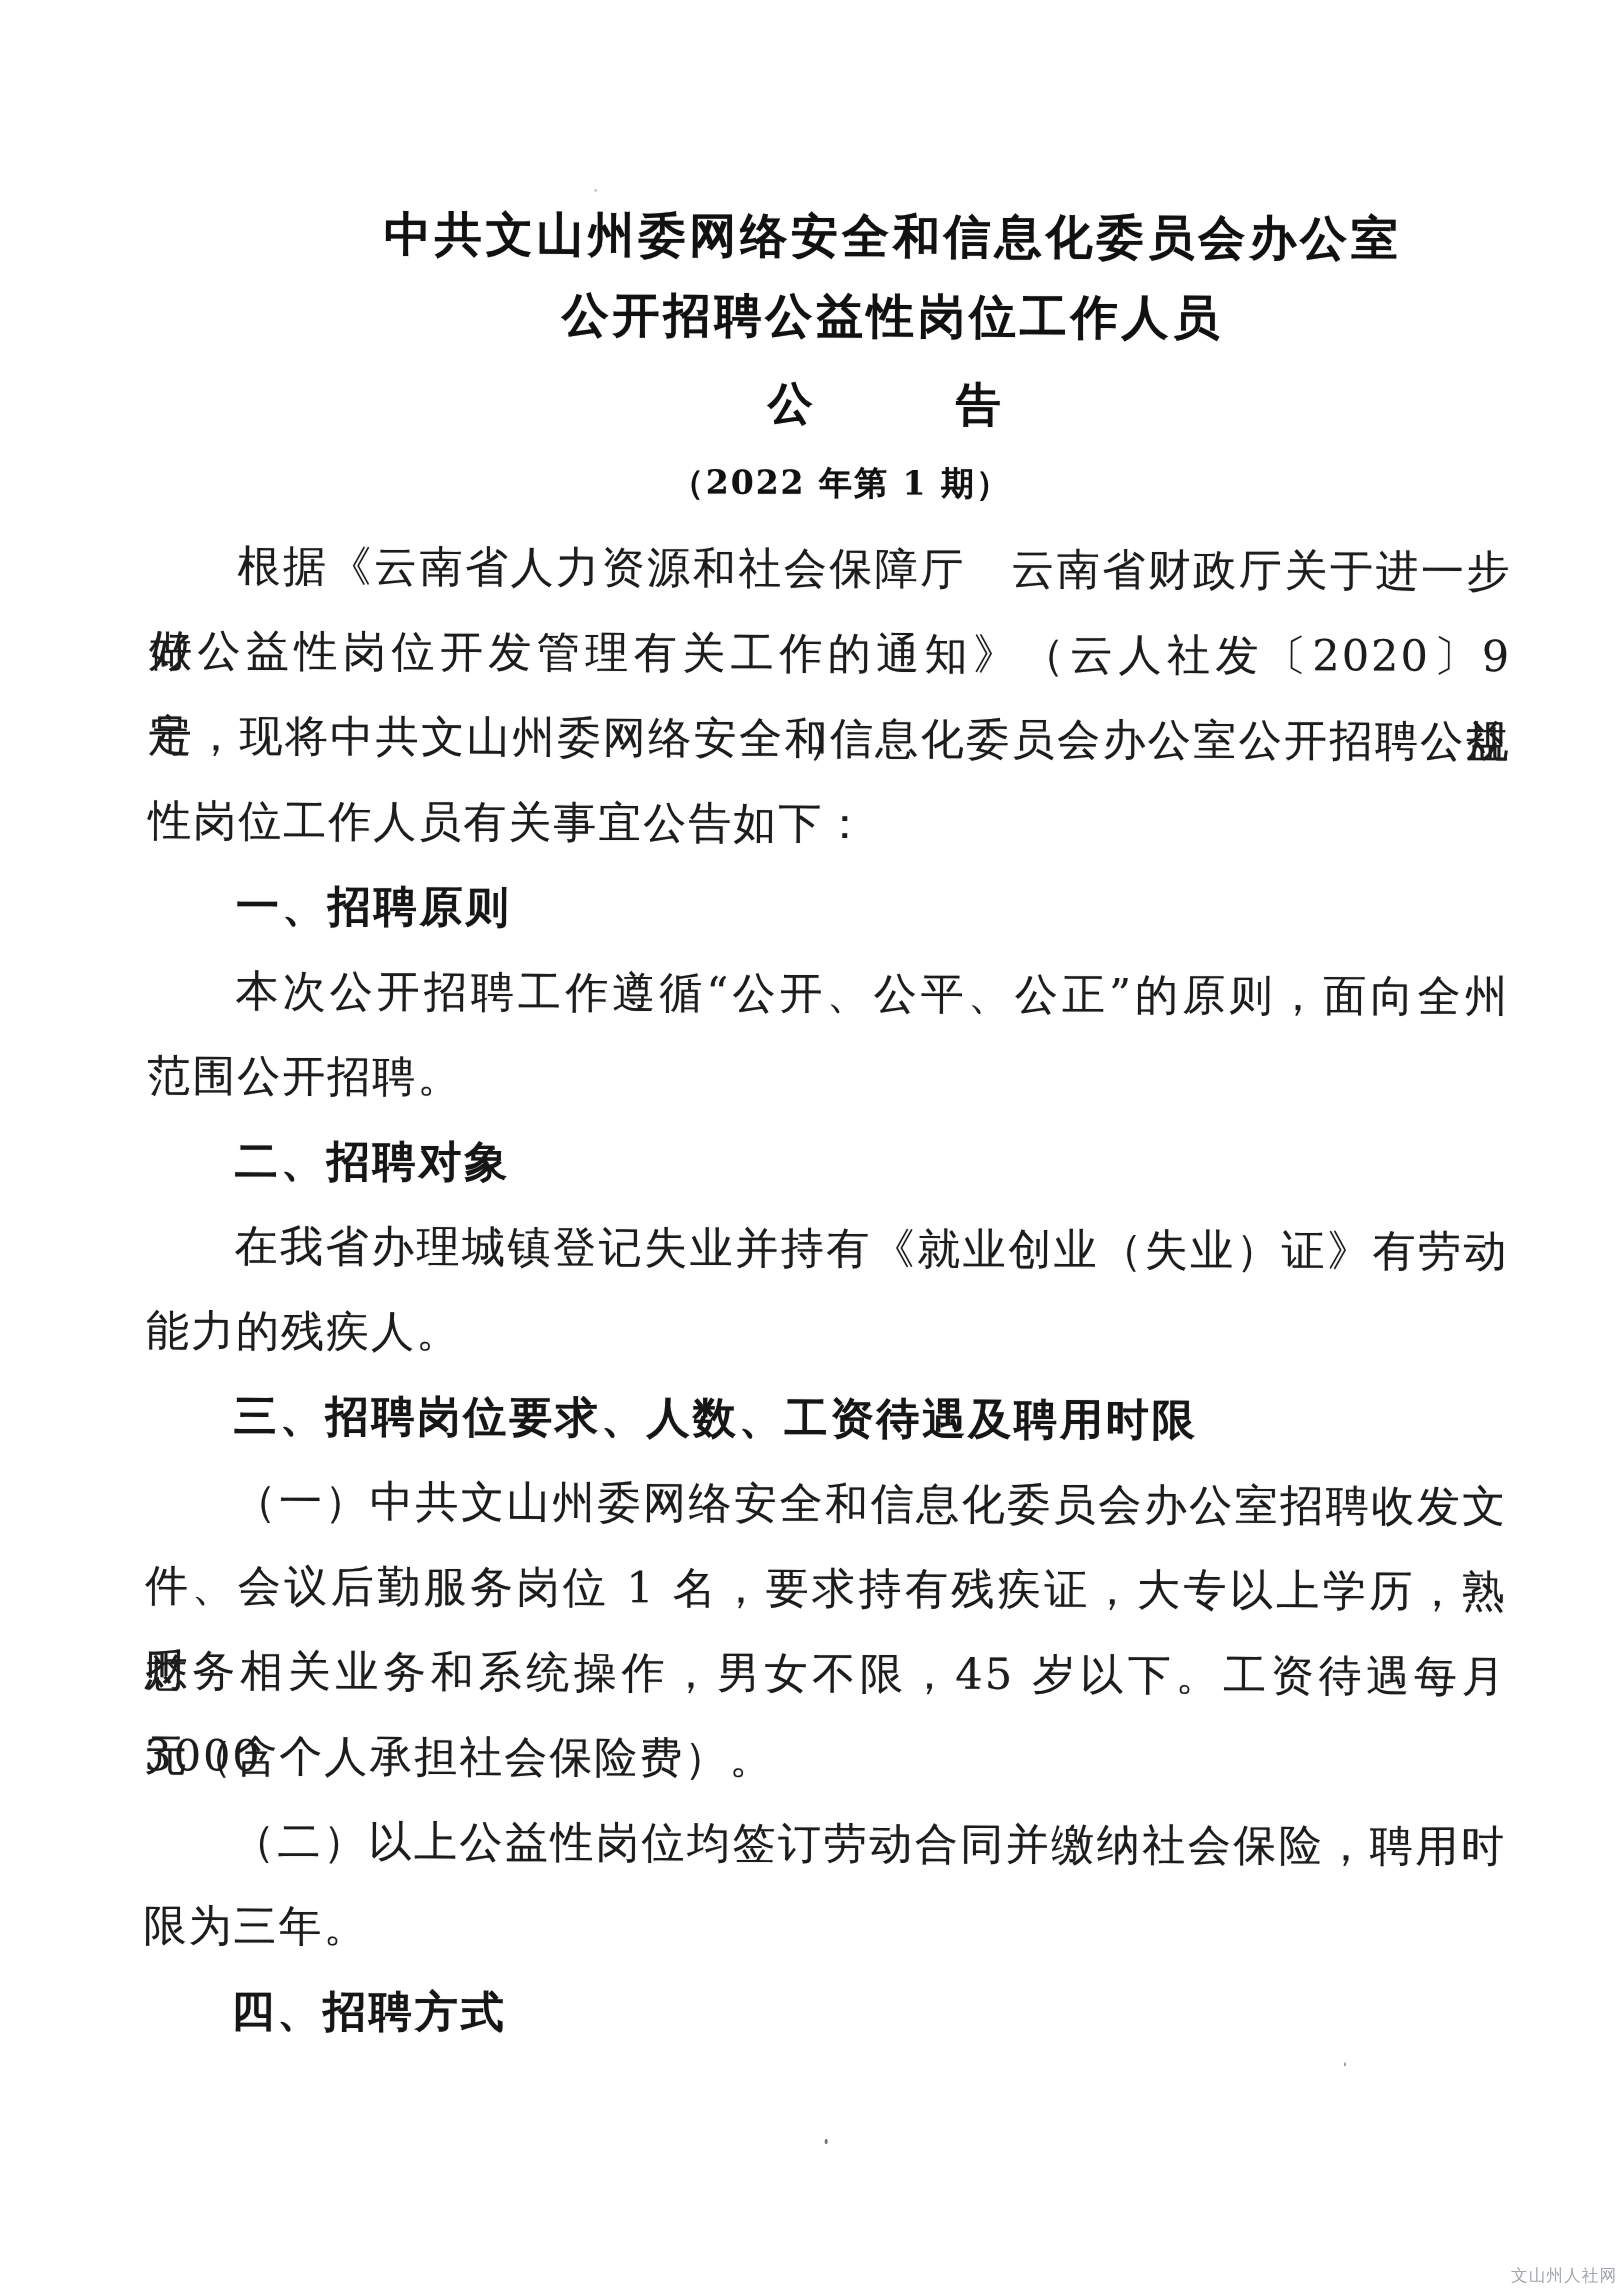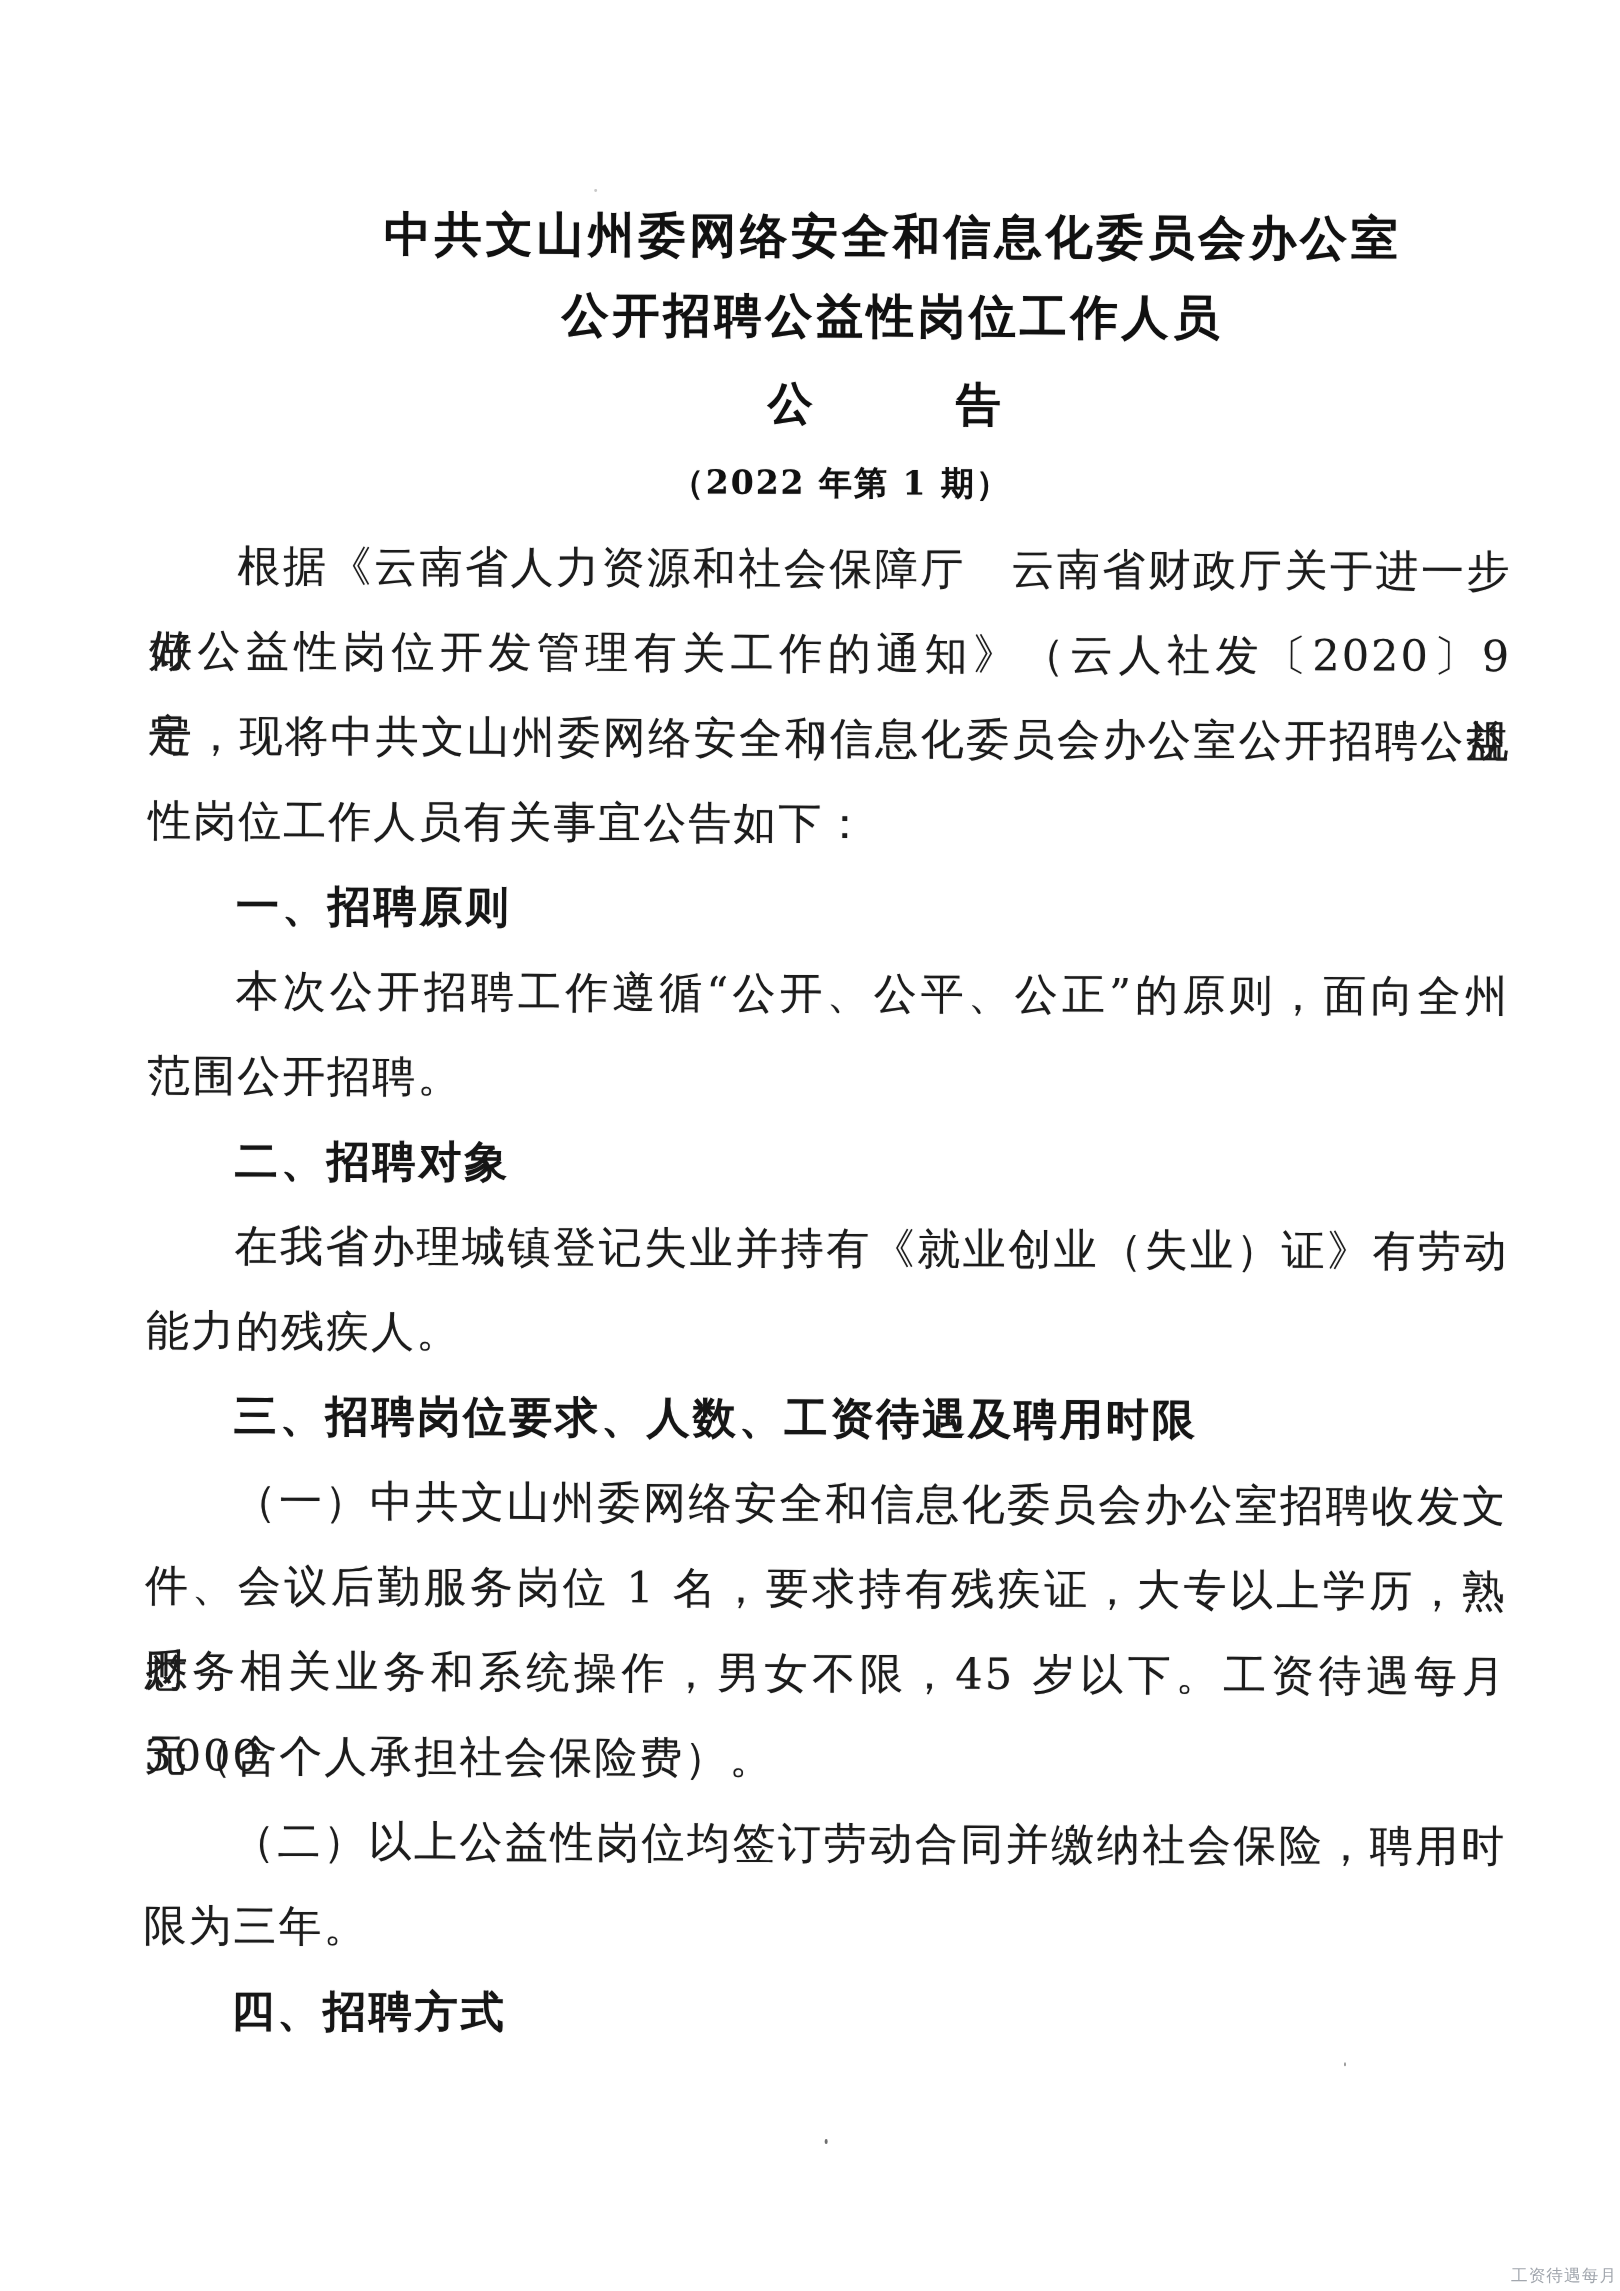--- a/index.html
+++ b/index.html
@@ -125,15 +125,15 @@
         <div class="line fill indent">（二）以上公益性岗位均签订劳动合同并缴纳社会保险，聘用时</div>
         <div class="line">限为三年。</div>
         <div class="line indent heading">四、招聘方式</div>
       </div>
 
     <div class="speck speck-1"></div>
     <div class="speck speck-2"></div>
     <div class="speck speck-3"></div>
   </div>
 
-  <div class="watermark">工资待遇每月</div>
+  <div class="watermark">文山州人社网</div>
 </div>
 
 
 </body></html>

